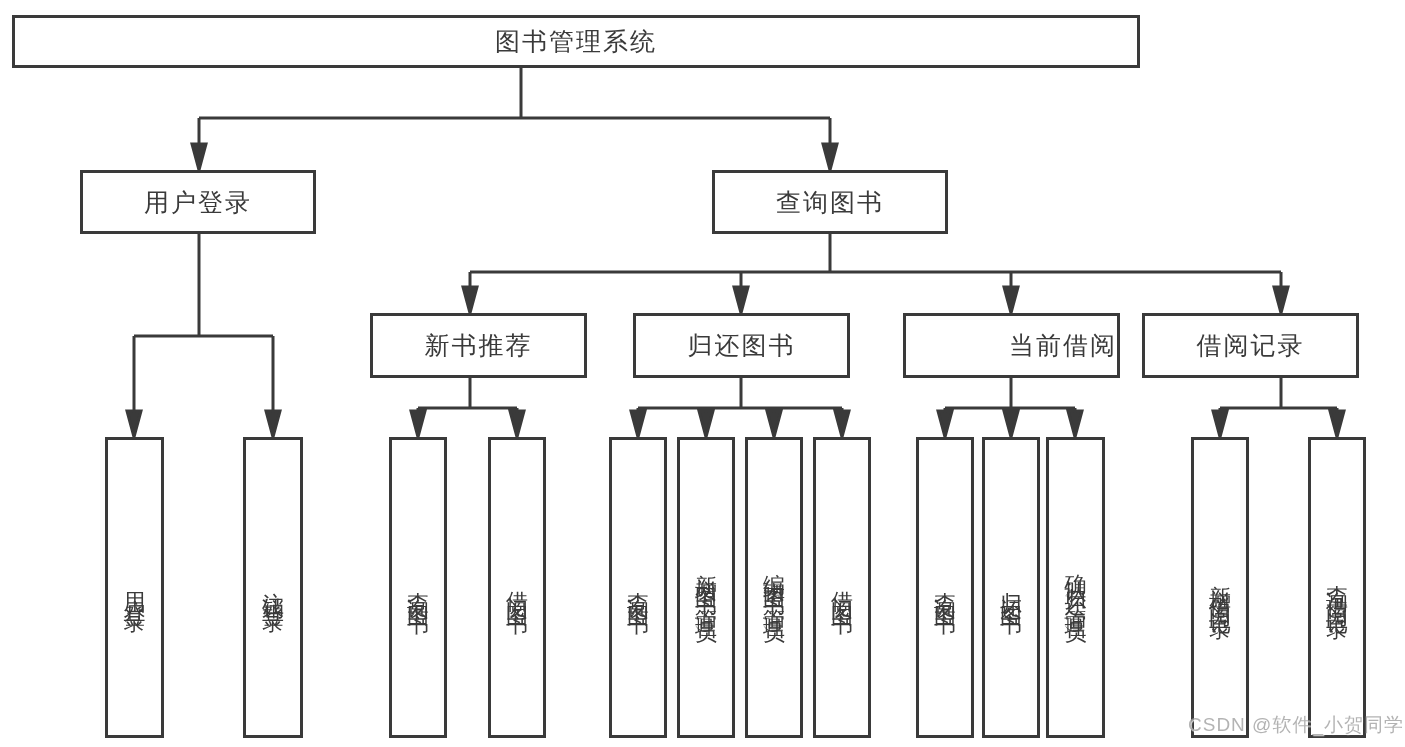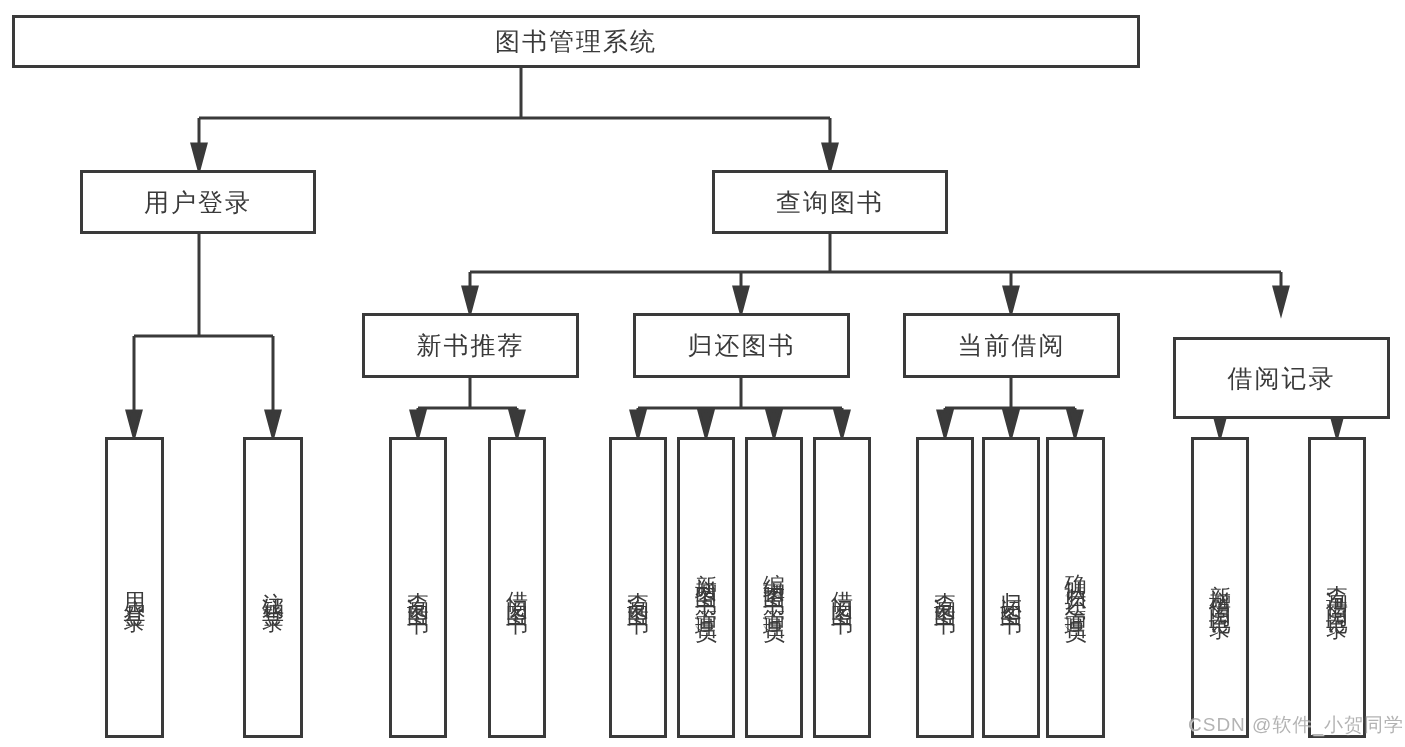--- a/index.html
+++ b/index.html
@@ -53,30 +53,30 @@
     <span>图书管理系统</span>
   </div>
 
   <div class="node" style="left:80px;top:170px;width:236px;height:64px;">
     <span>用户登录</span>
   </div>
   <div class="node" style="left:712px;top:170px;width:236px;height:64px;">
     <span>查询图书</span>
   </div>
 
-  <div class="node" style="left:362px;top:313px;width:217px;height:65px;">
+  <div class="node" style="left:370px;top:313px;width:217px;height:65px;">
     <span>新书推荐</span>
   </div>
   <div class="node" style="left:633px;top:313px;width:217px;height:65px;">
     <span>归还图书</span>
   </div>
-  <div class="node" style="left:903px;top:313px;width:217px;height:65px;">
+  <div class="node" style="left:903px;top:313px;width:217px;height:65px;justify-content:flex-end;">
     <span>当前借阅</span>
   </div>
-  <div class="node" style="left:1173px;top:313px;width:217px;height:82px;margin-top:24px;">
+  <div class="node" style="left:1142px;top:313px;width:217px;height:65px;">
     <span>借阅记录</span>
   </div>
 
   <div class="leaf" style="left:105px;top:437px;width:59px;height:301px;">
     <span class="vtext">用户登录</span>
   </div>
   <div class="leaf" style="left:243px;top:437px;width:60px;height:301px;">
     <span class="vtext">注销登录</span>
   </div>
 

